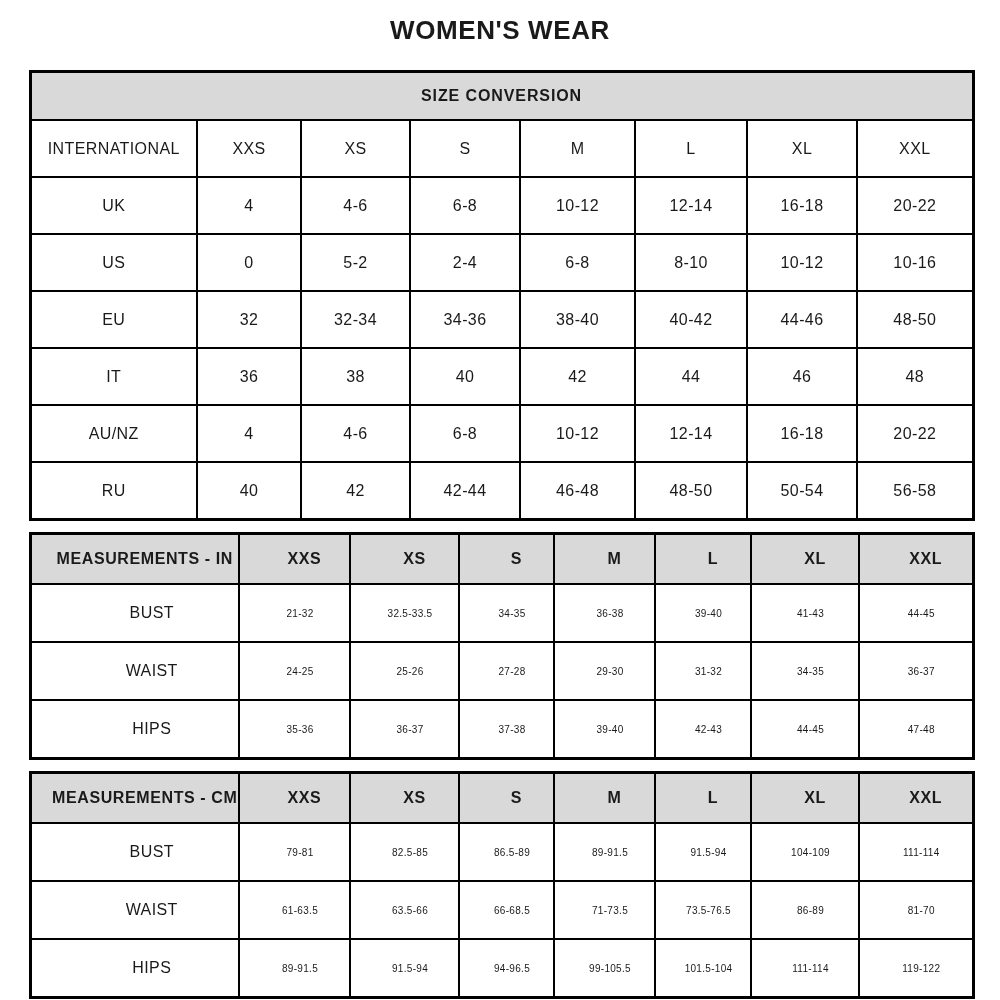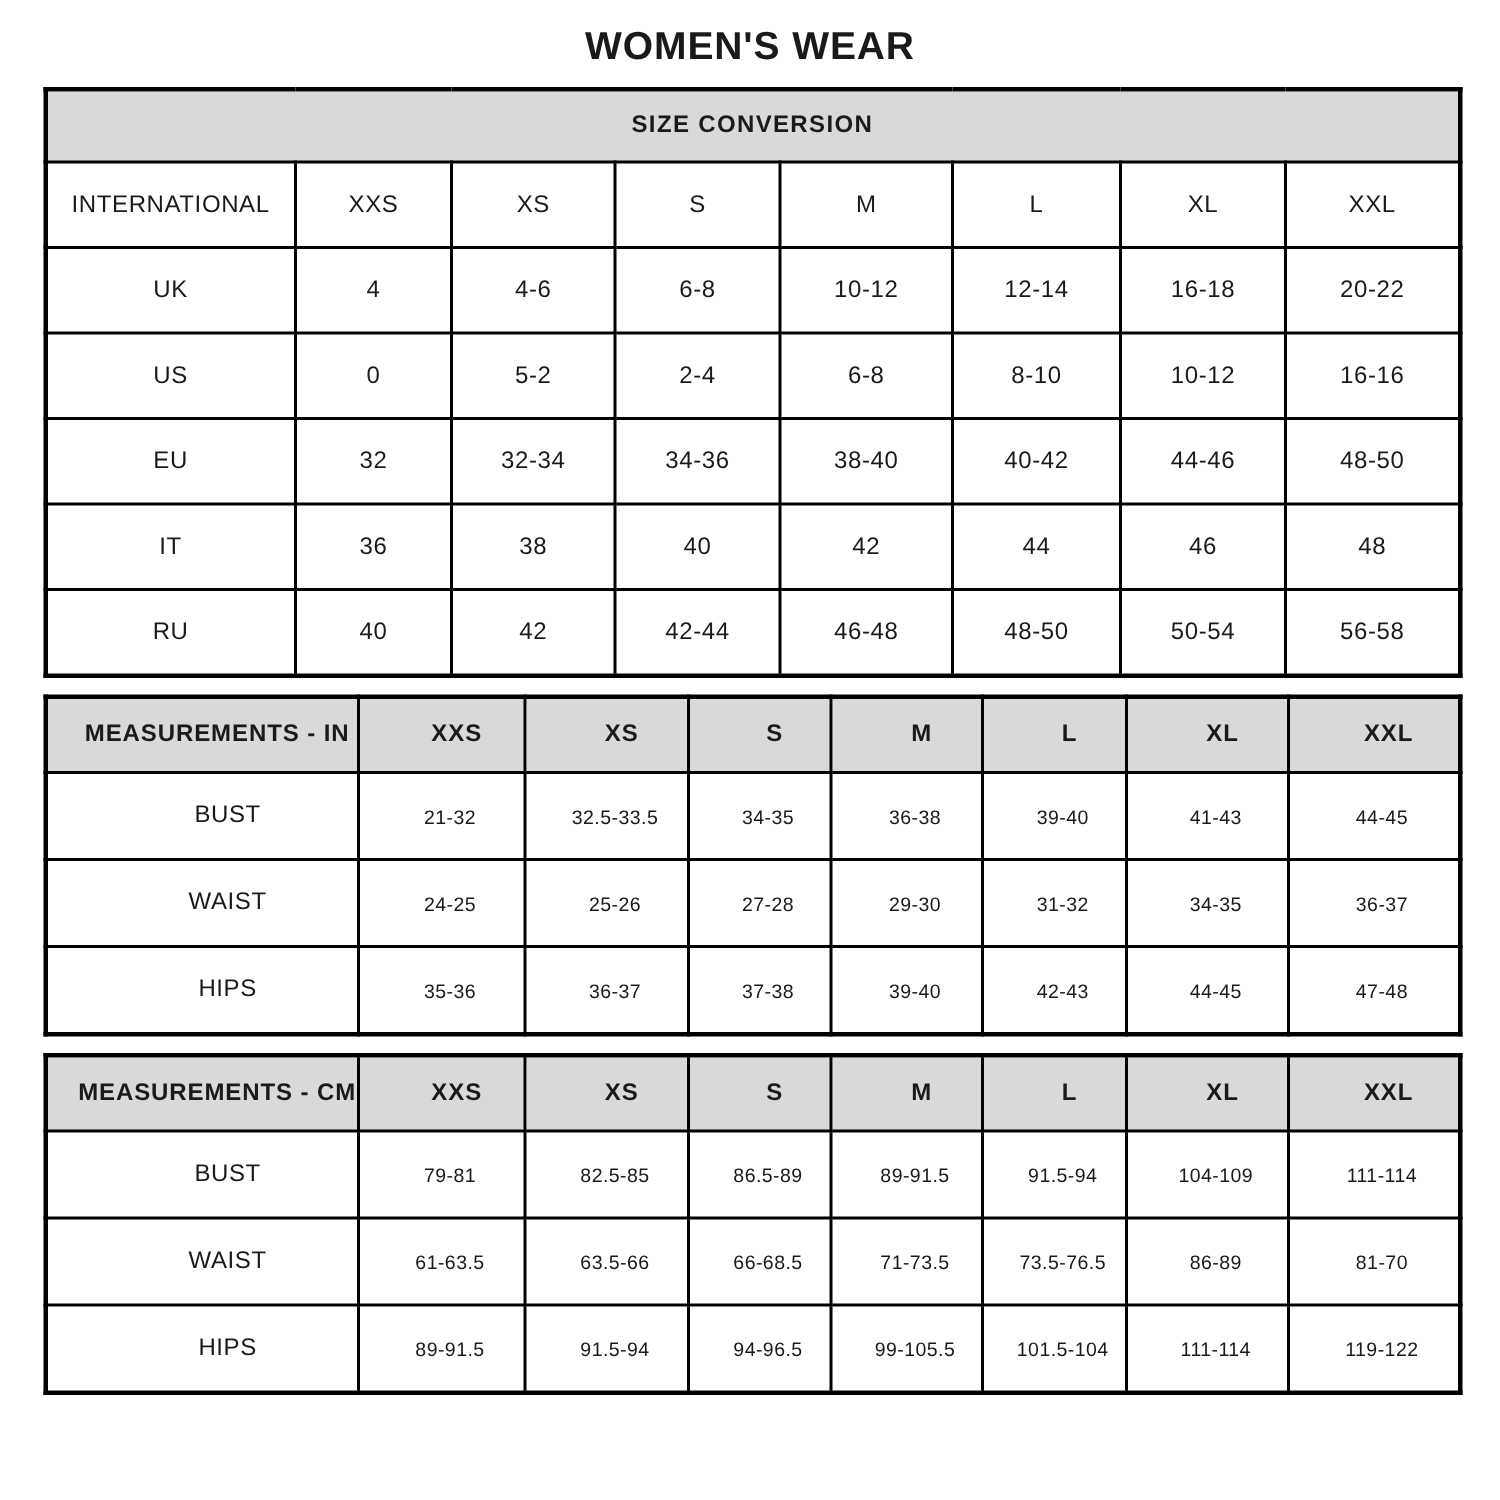--- a/index.html
+++ b/index.html
@@ -10,21 +10,21 @@
     font-family:"Liberation Sans",sans-serif;
     overflow:hidden;
   }
   .page-title{
     text-align:center;
     font-size:26px;
     font-weight:bold;
     letter-spacing:0.6px;
     padding:15px 0 12px 0;
   }
-  .wrap{width:943px;margin:0 auto;}
+  .wrap{width:943px;margin:12px auto;}
   table.tbl{
     border-collapse:collapse;
     table-layout:fixed;
     width:943px;
     border:3px solid var(--border,#000000);
   }
   table.tbl td{
     border:2px solid var(--border,#000000);
     text-align:center;
     vertical-align:middle;
@@ -47,21 +47,21 @@
   .m-table{margin-top:11px;}
   .m-table td{height:56px;}
   .m-table tr.hrow td{
     height:48px;
     font-weight:bold;
     font-size:16px;
     letter-spacing:0.6px;
     background:var(--header_bg,#d9d9d9);
     padding-left:20px;
   }
-  .m-table td.val{font-size:13px;letter-spacing:0.3px;padding-left:11px;}
+  .m-table td.val{font-size:10px;letter-spacing:0.3px;padding-left:11px;}
   .m-table td.lbl{font-size:16px;padding-left:34px;}
 </style>
 </head>
 <body>
 
 <div class="page-title">WOMEN'S WEAR</div>
 
 <div class="wrap">
 
   <table class="tbl t1">
@@ -100,41 +100,51 @@
         <td>20-22</td>
       </tr>
       <tr>
         <td>US</td>
         <td>0</td>
         <td>5-2</td>
         <td>2-4</td>
         <td>6-8</td>
         <td>8-10</td>
         <td>10-12</td>
-        <td>16-16</td>
+        <td>10-16</td>
       </tr>
       <tr>
         <td>EU</td>
         <td>32</td>
         <td>32-34</td>
         <td>34-36</td>
         <td>38-40</td>
         <td>40-42</td>
         <td>44-46</td>
         <td>48-50</td>
       </tr>
       <tr>
         <td>IT</td>
         <td>36</td>
         <td>38</td>
         <td>40</td>
         <td>42</td>
         <td>44</td>
         <td>46</td>
         <td>48</td>
+      </tr>
+      <tr>
+        <td>AU/NZ</td>
+        <td>4</td>
+        <td>4-6</td>
+        <td>6-8</td>
+        <td>10-12</td>
+        <td>12-14</td>
+        <td>16-18</td>
+        <td>20-22</td>
       </tr>
       <tr>
         <td>RU</td>
         <td>40</td>
         <td>42</td>
         <td>42-44</td>
         <td>46-48</td>
         <td>48-50</td>
         <td>50-54</td>
         <td>56-58</td>

